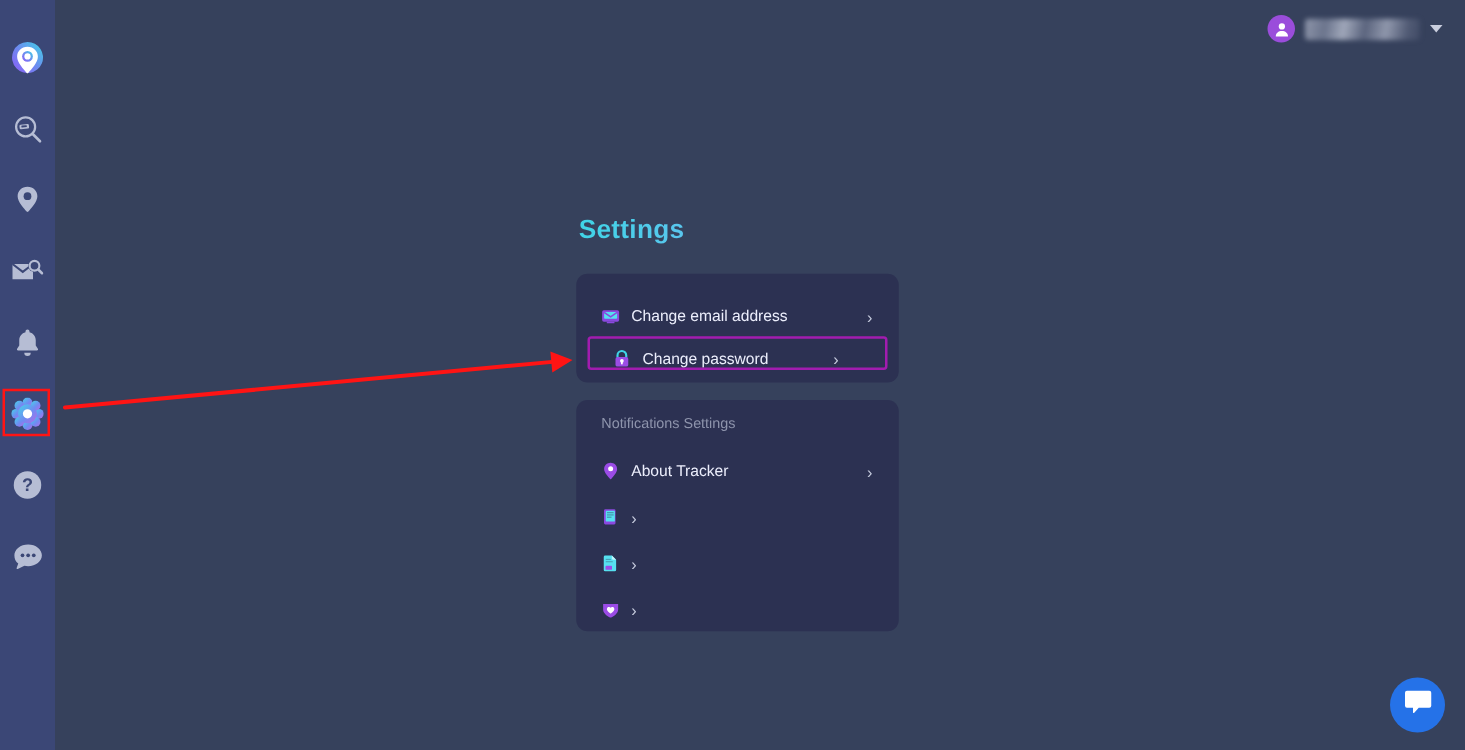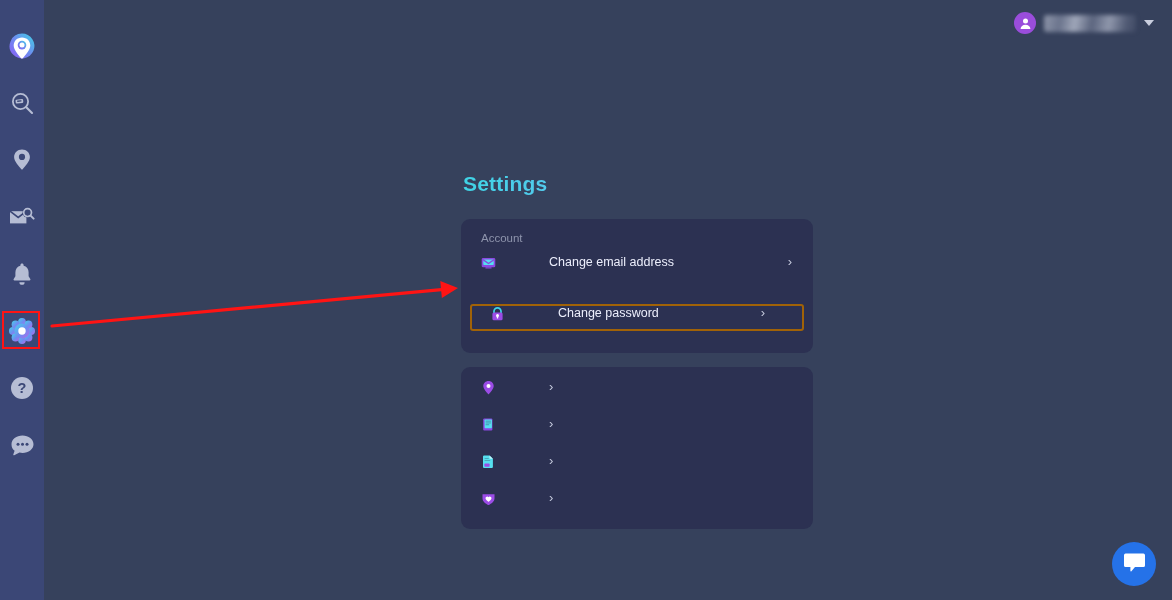--- a/index.html
+++ b/index.html
@@ -98,21 +98,21 @@
   
   #main {
     position: absolute;
     left: 44px; top: 46px;
     right: 0; bottom: 0;
   }
   #content-col {
     position: absolute;
     left: 417px;
     top: 126px;
-    width: 352px;
+    width: 258px;
   }
   #page-title {
     font-size: 21px;
     font-weight: bold;
     margin: 0 0 23px 2px;
     background: linear-gradient(95deg, #3fd4e6 0%, #5bc5ee 35%, #8f8ff0 70%, #b86ae8 100%);
     -webkit-background-clip: text;
     background-clip: text;
     -webkit-text-fill-color: transparent;
     color: #7fc6e8;
@@ -126,26 +126,25 @@
     position: relative;
   }
   .card-title {
     color: #8e94ac;
     font-size: 11.5px;
     padding: 0 20px 0 20px;
     margin-bottom: 11px;
   }
   .row {
     display: flex;
-    align-items: flex-start;
+    align-items: flex-end;
     height: 28px;
     padding: 0 20px 0 20px;
     position: relative;
     box-sizing: border-box;
-    gap: 44px;
   }
   .card.notif .row { height: 28px; margin-bottom: 0; }
   .row .ic {
     width: 15px; height: 15px;
     margin-right: 9px;
     flex: 0 0 15px;
     display: flex;
     align-items: center;
     justify-content: center;
   }
@@ -156,26 +155,26 @@
     white-space: nowrap;
   }
   .row .chev {
     color: #c5cadd;
     font-size: 13px;
     line-height: 1;
     font-weight: 300;
     margin-right: 1px;
   }
   .row.highlight {
-    border: 2px solid #a16207;
+    border: 2px solid #a21caf;
     border-radius: 3px;
     height: 27px;
     padding-left: 18px;
     padding-right: 36px;
-    margin: 12px 9px;
+    margin: 0 9px;
   }
   .account-gap { height: 9px; }
   .notif-gap { height: 9px; }
 
   
   #arrow-svg {
     position: absolute;
     left: 0; top: 0;
     width: 1172px; height: 600px;
     pointer-events: none;
@@ -320,21 +319,20 @@
     <span id="user-caret"></span>
   </div>
 </div>
 
 <div id="main">
   <div id="content-col">
 
     <h1 id="page-title">Settings</h1>
 
     <div class="card account">
-      <div class="card-title">Account</div>
 
       <div class="row">
         <span class="ic">
           <svg width="15" height="15" viewBox="0 0 15 15">
             <rect x="0.7" y="3.1" width="13.6" height="9.2" rx="1.4" fill="#8a49e0"></rect>
             <rect x="2.3" y="4.6" width="10.4" height="5.3" rx=".7" fill="#56e0f0"></rect>
             <path d="M2.3 4.9l5.2 3.6 5.2-3.6" fill="none" stroke="#8a49e0" stroke-width="1.3"></path>
             <rect x="4.4" y="12.3" width="6.2" height="1.3" rx=".5" fill="#8a49e0"></rect>
           </svg>
         </span>
@@ -352,28 +350,30 @@
             <circle cx="7.5" cy="9.6" r="1.5" fill="#ffffff"></circle>
             <rect x="6.8" y="9.8" width="1.4" height="2.8" rx=".6" fill="#ffffff"></rect>
           </svg>
         </span>
         <span class="lbl">Change password</span>
         <span class="chev">›</span>
       </div>
     </div>
 
     <div class="card notif">
+      <div class="card-title">Notifications Settings</div>
 
       <div class="row">
         <span class="ic">
           <svg width="15" height="15" viewBox="0 0 15 15">
             <path d="M7.5 1.1c3 0 5.2 2.2 5.2 5 0 2.9-3.3 6.3-4.7 8a.6.6 0 0 1-.9 0C5.6 12.4 2.3 9 2.3 6.1c0-2.8 2.2-5 5.2-5z" fill="#9b4ce6"></path>
             <circle cx="7.5" cy="6" r="2" fill="#ffffff"></circle>
           </svg>
         </span>
+        <span class="lbl">About Tracker</span>
         <span class="chev">›</span>
       </div>
 
       <div class="notif-gap"></div>
 
       <div class="row">
         <span class="ic">
           <svg width="15" height="15" viewBox="0 0 15 15">
             <rect x="2.2" y="1.4" width="9.2" height="12.2" rx="1.1" fill="#8a49e0"></rect>
             <rect x="3.6" y="2.6" width="7.3" height="8.6" rx=".7" fill="#56e0f0"></rect>

